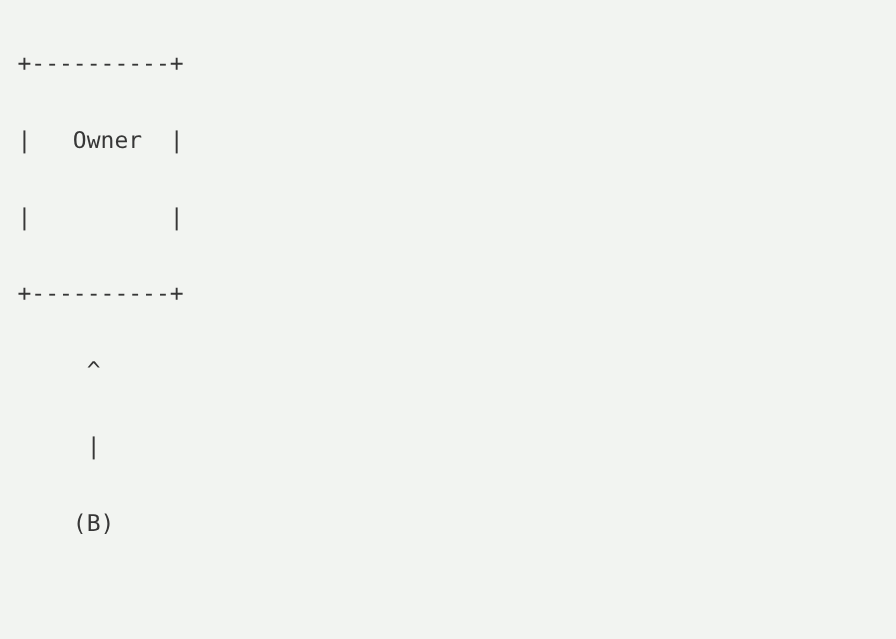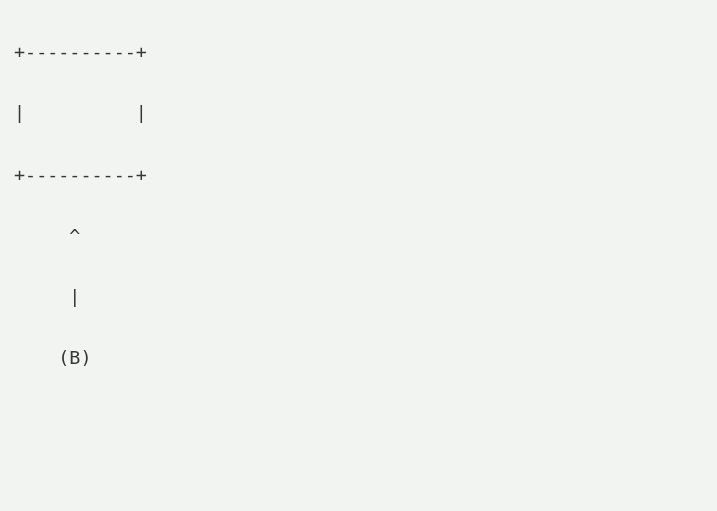--- a/index.html
+++ b/index.html
@@ -27,20 +27,21 @@
   .ascii-diagram .line {
     white-space: pre;
     height: 20.44px;
   }
 </style>
 </head>
 <body>
 
 <div class="ascii-diagram">
   <div class="line">+----------+</div>
+  <div class="line">|   Owner  |</div>
   <div class="line">|          |</div>
   <div class="line">+----------+</div>
   <div class="line">     ^</div>
   <div class="line">     |</div>
   <div class="line">    (B)</div>
   
   
   
   
   

